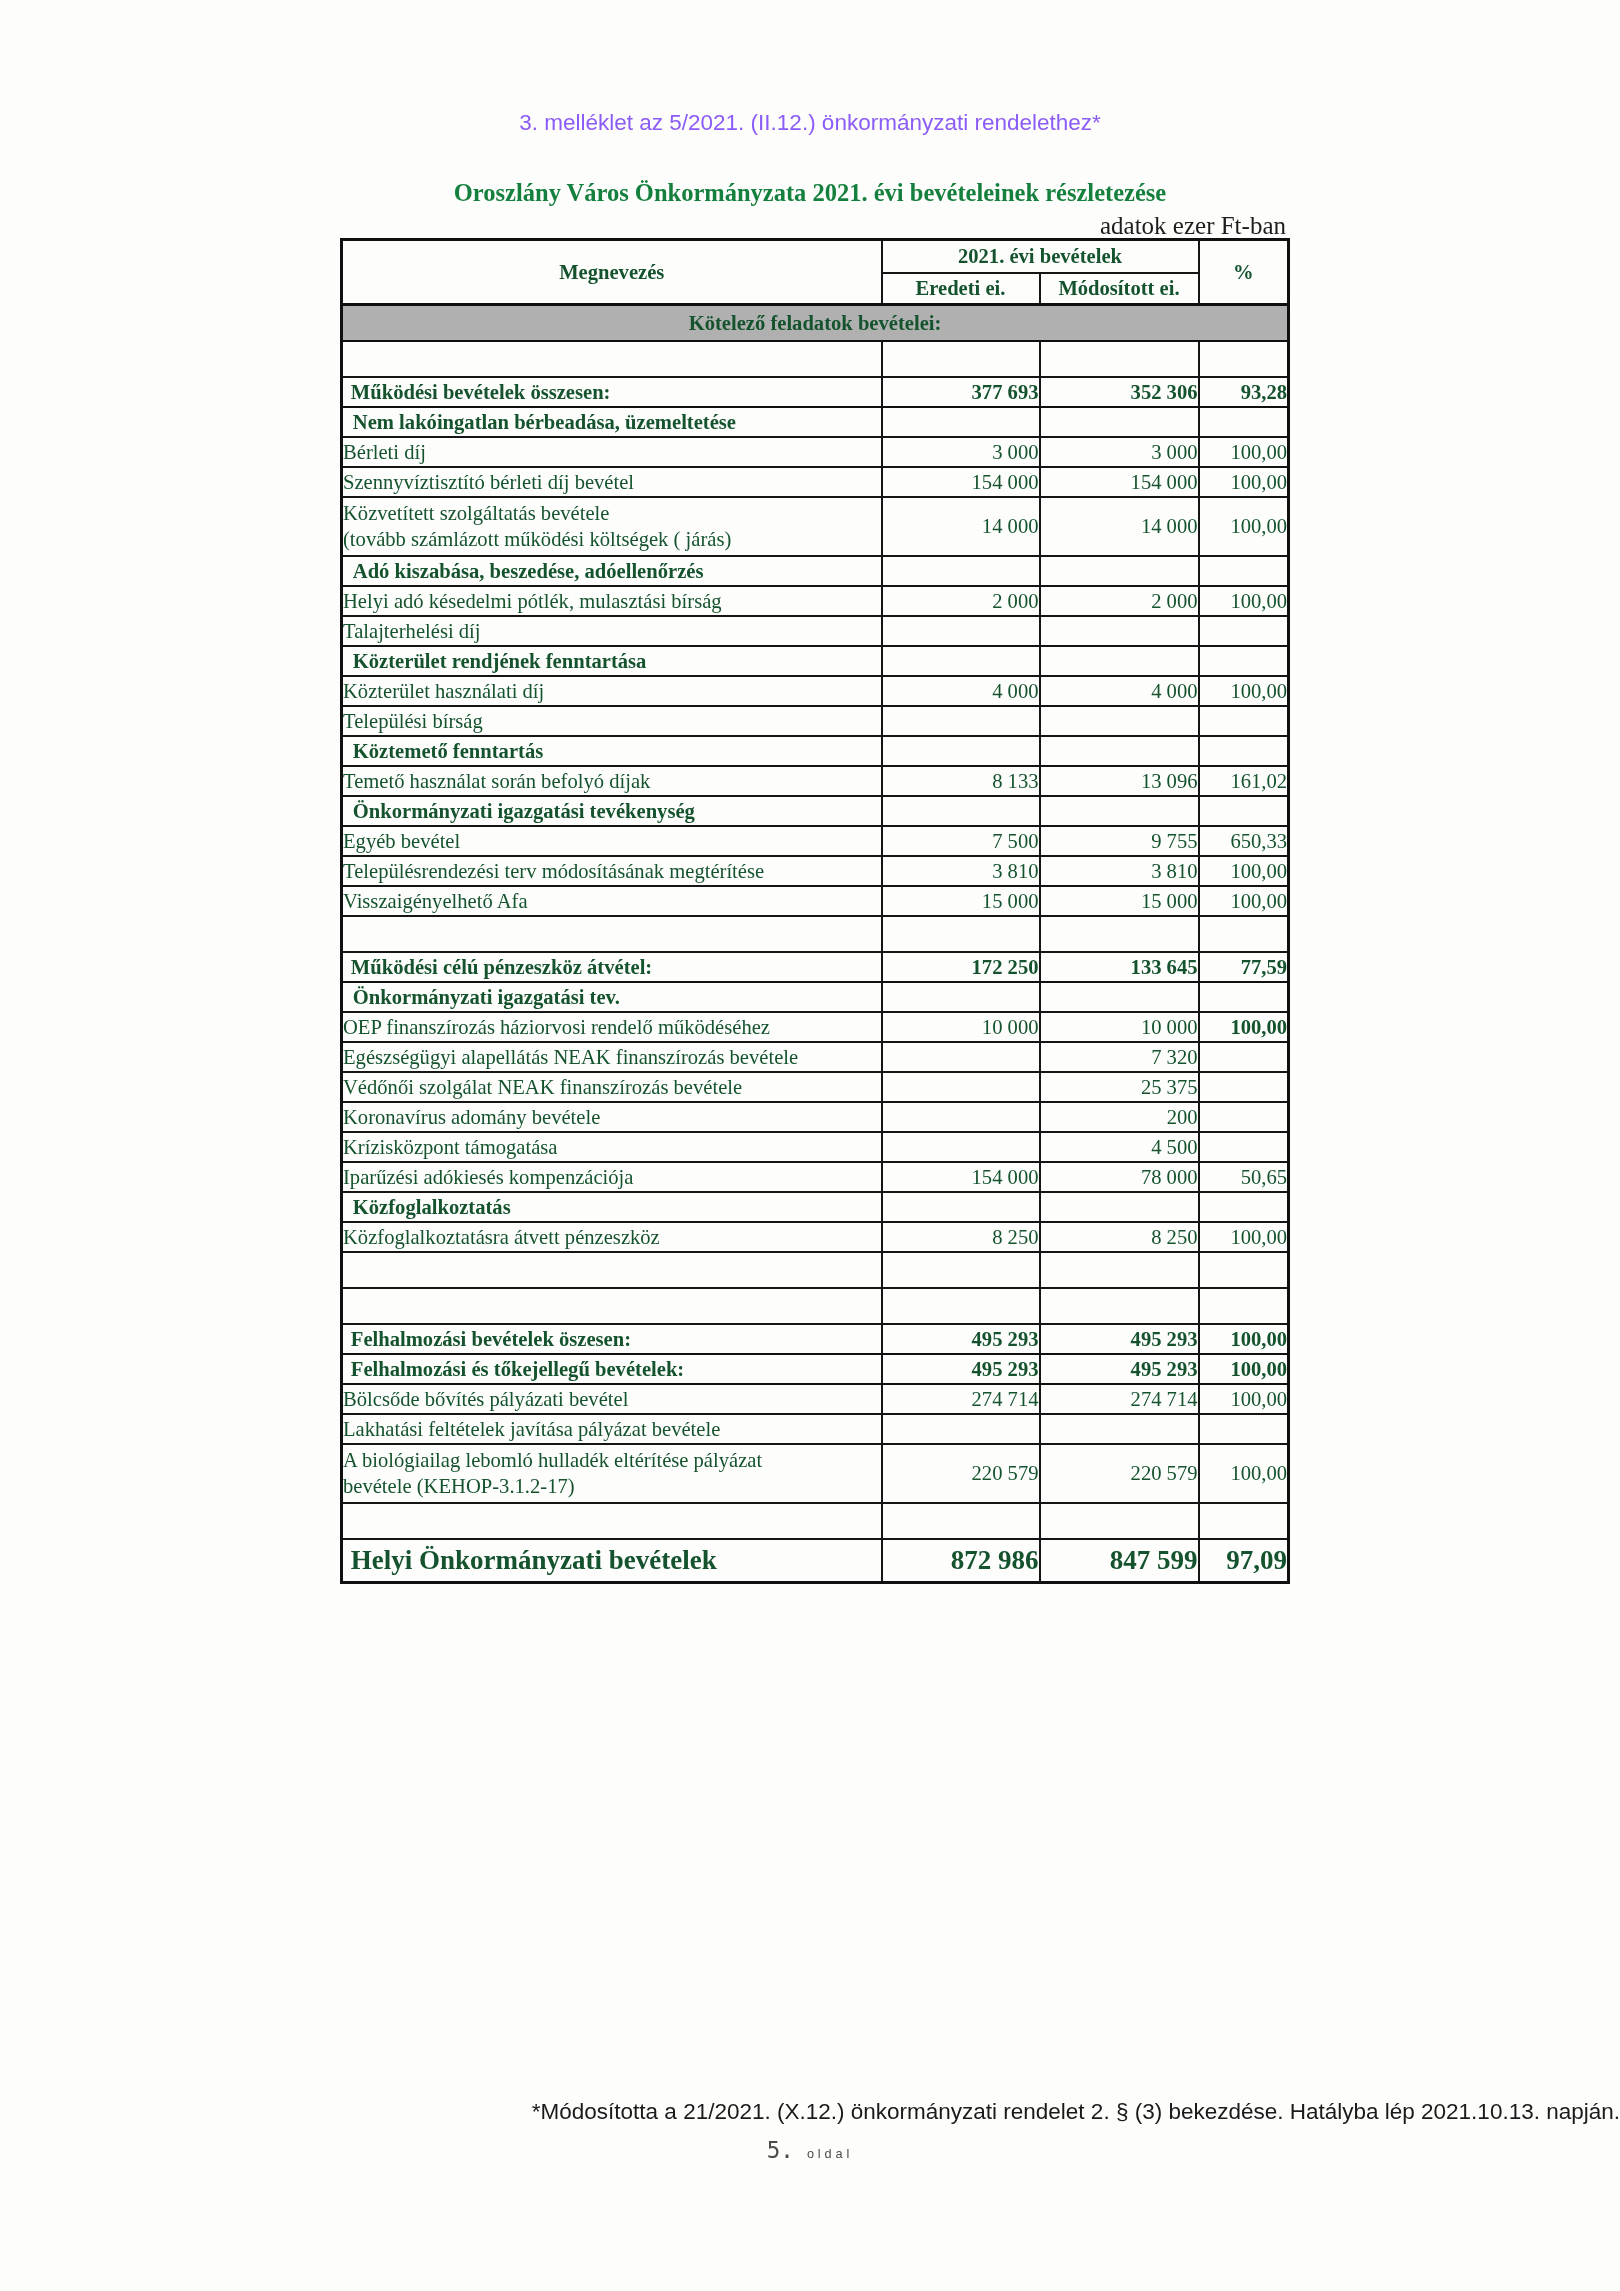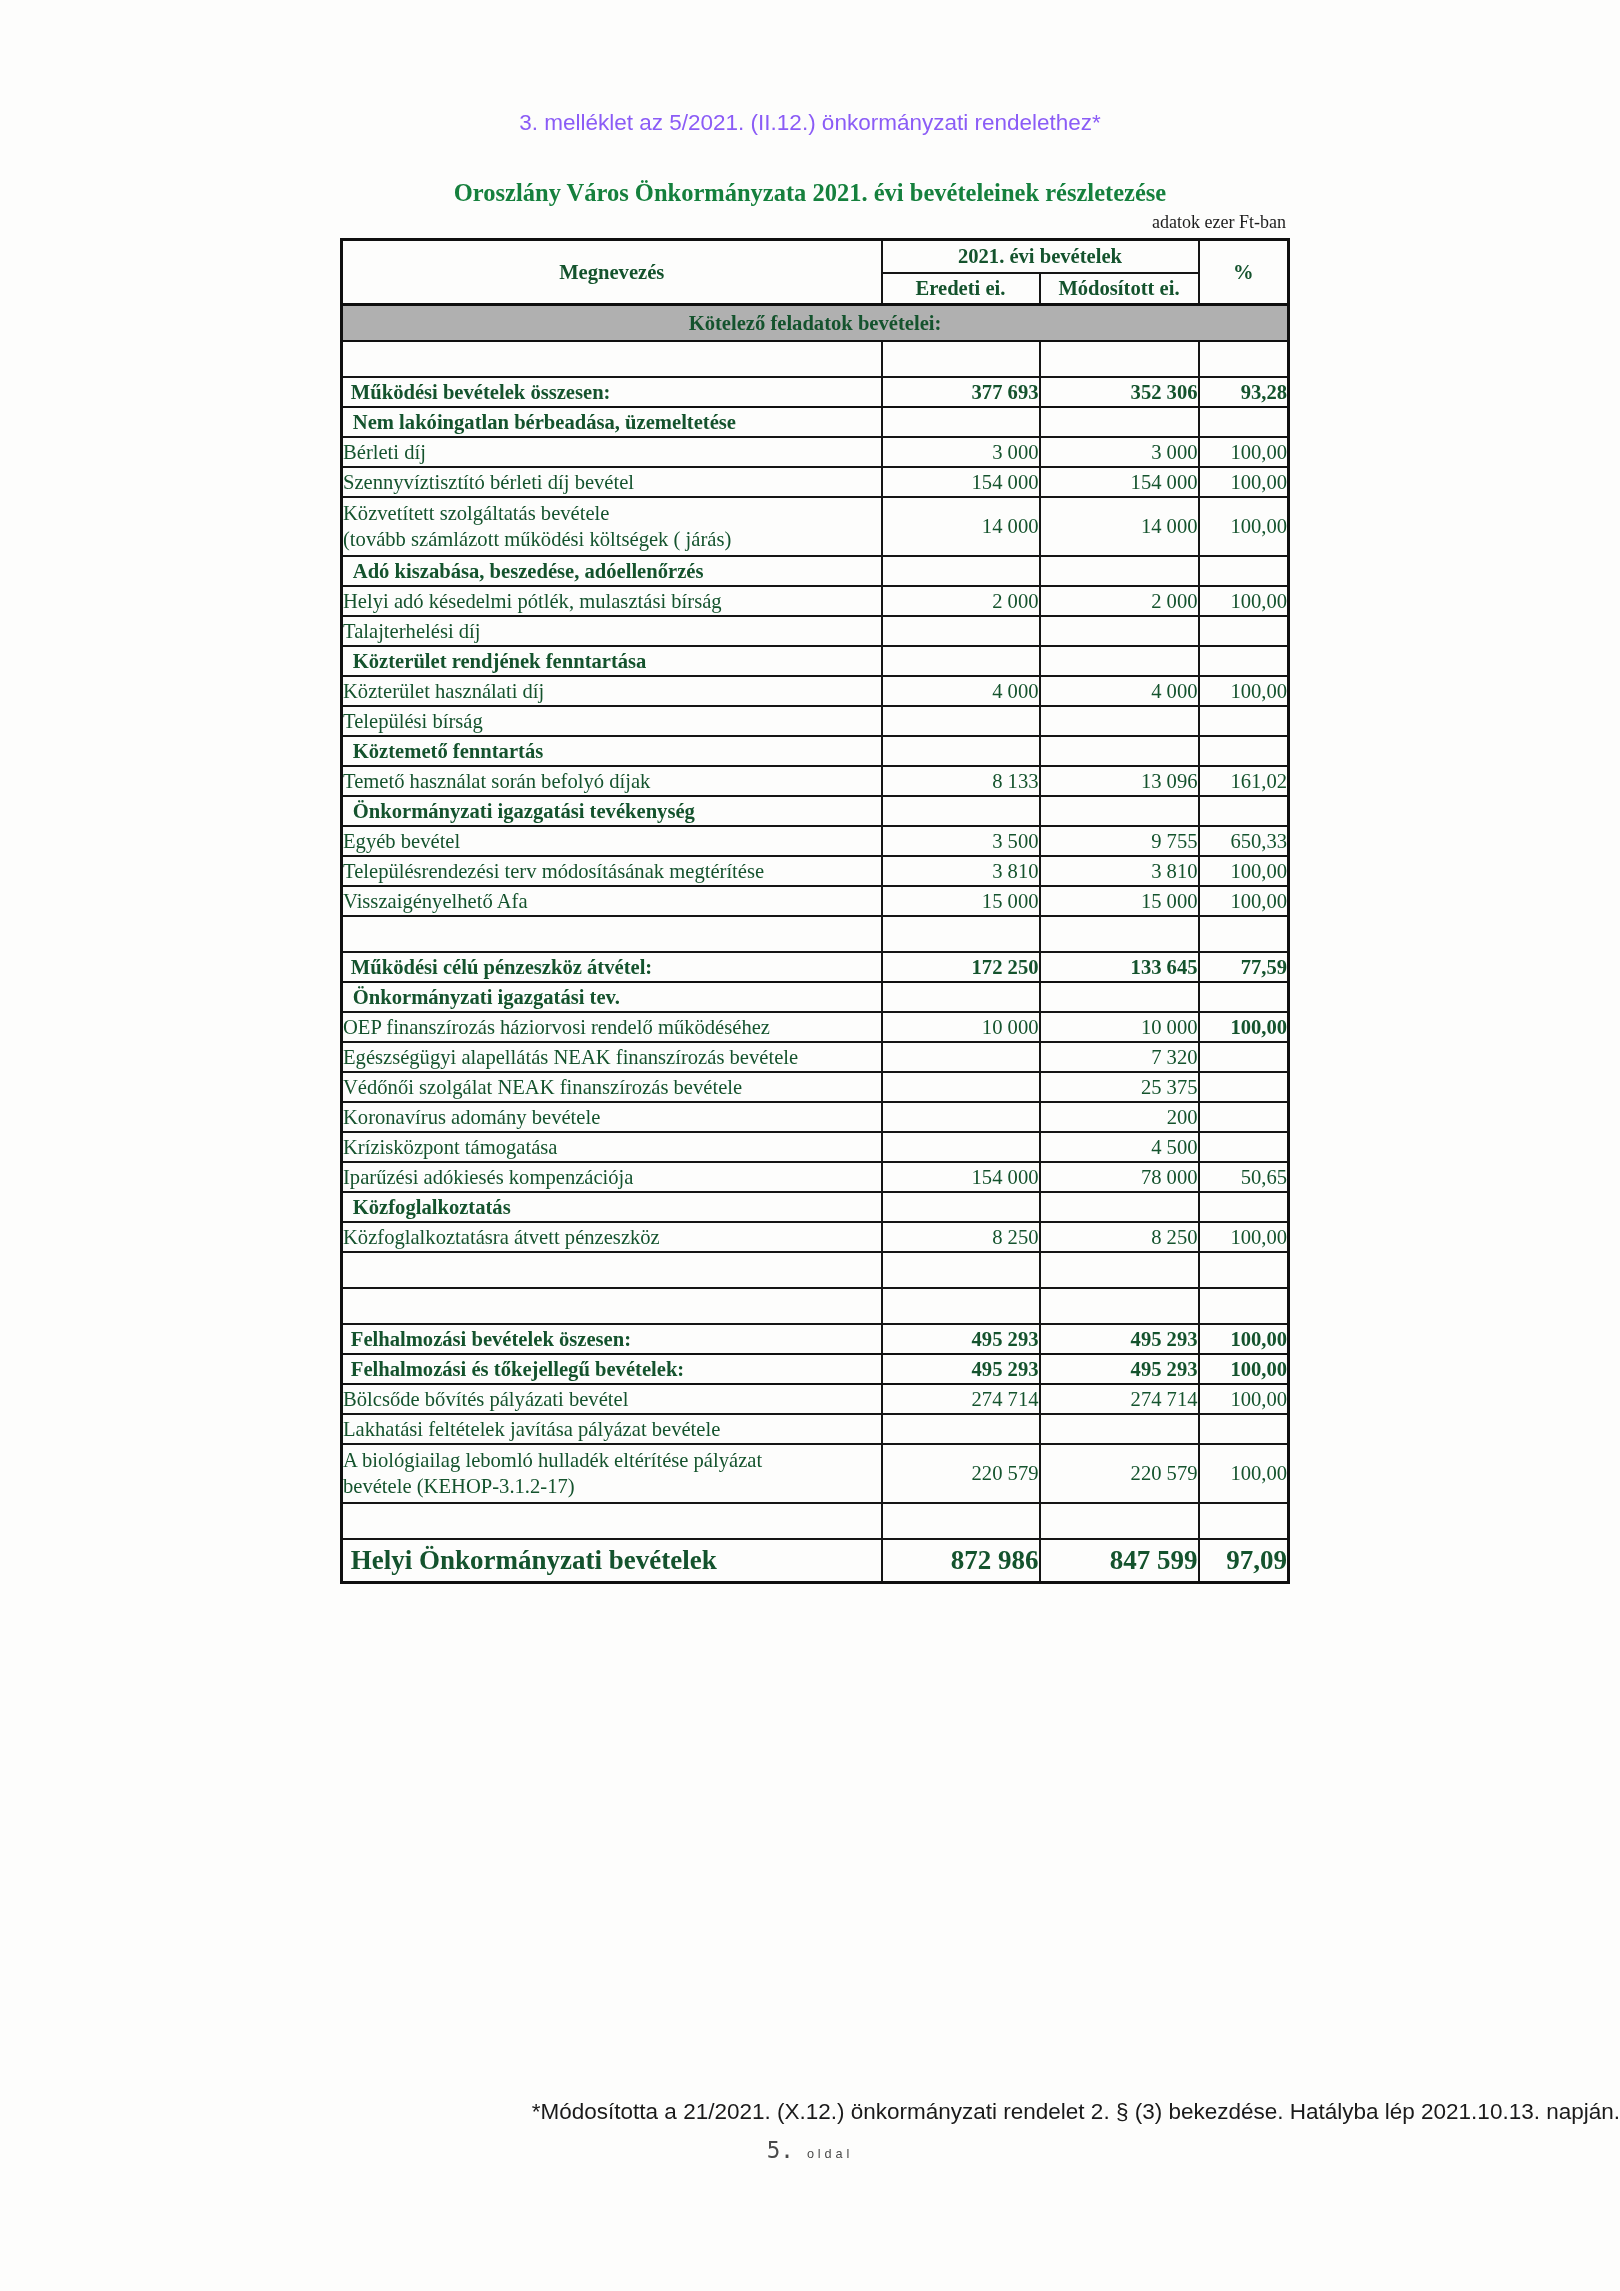--- a/index.html
+++ b/index.html
@@ -17,21 +17,21 @@
     font-family:"Liberation Sans", sans-serif;
     font-size:22.5px;color:#8b5cf6;
   }
   .doc-title{
     position:absolute;top:179px;left:0;width:100%;
     text-align:center;
     font-weight:bold;font-size:24.5px;color:#15803d;
   }
   .unit-note{
     position:absolute;top:212px;right:334px;
-    font-size:18px;color:#1d1d1d;
+    font-size:25px;color:#1d1d1d;
   }
   .tbl-wrap{position:absolute;top:238px;left:340px;}
   table.tbl{
     border-collapse:collapse;table-layout:fixed;
     width:947px;
     font-size:20.6px;color:#14532d;
   }
   table.tbl col.c1{width:540px;}
   table.tbl col.c2{width:158px;}
   table.tbl col.c3{width:159px;}
@@ -230,21 +230,21 @@
               <div>Önkormányzati igazgatási tevékenység</div>
             </td>
             <td class="num"></td>
             <td class="num"></td>
             <td class="num"></td>
           </tr>
           <tr class="row data">
             <td class="label-cell">
               <div>Egyéb bevétel</div>
             </td>
-            <td class="num">3 500</td>
+            <td class="num">7 500</td>
             <td class="num">9 755</td>
             <td class="num">650,33</td>
           </tr>
           <tr class="row data">
             <td class="label-cell">
               <div>Településrendezési terv módosításának megtérítése</div>
             </td>
             <td class="num">3 810</td>
             <td class="num">3 810</td>
             <td class="num">100,00</td>

